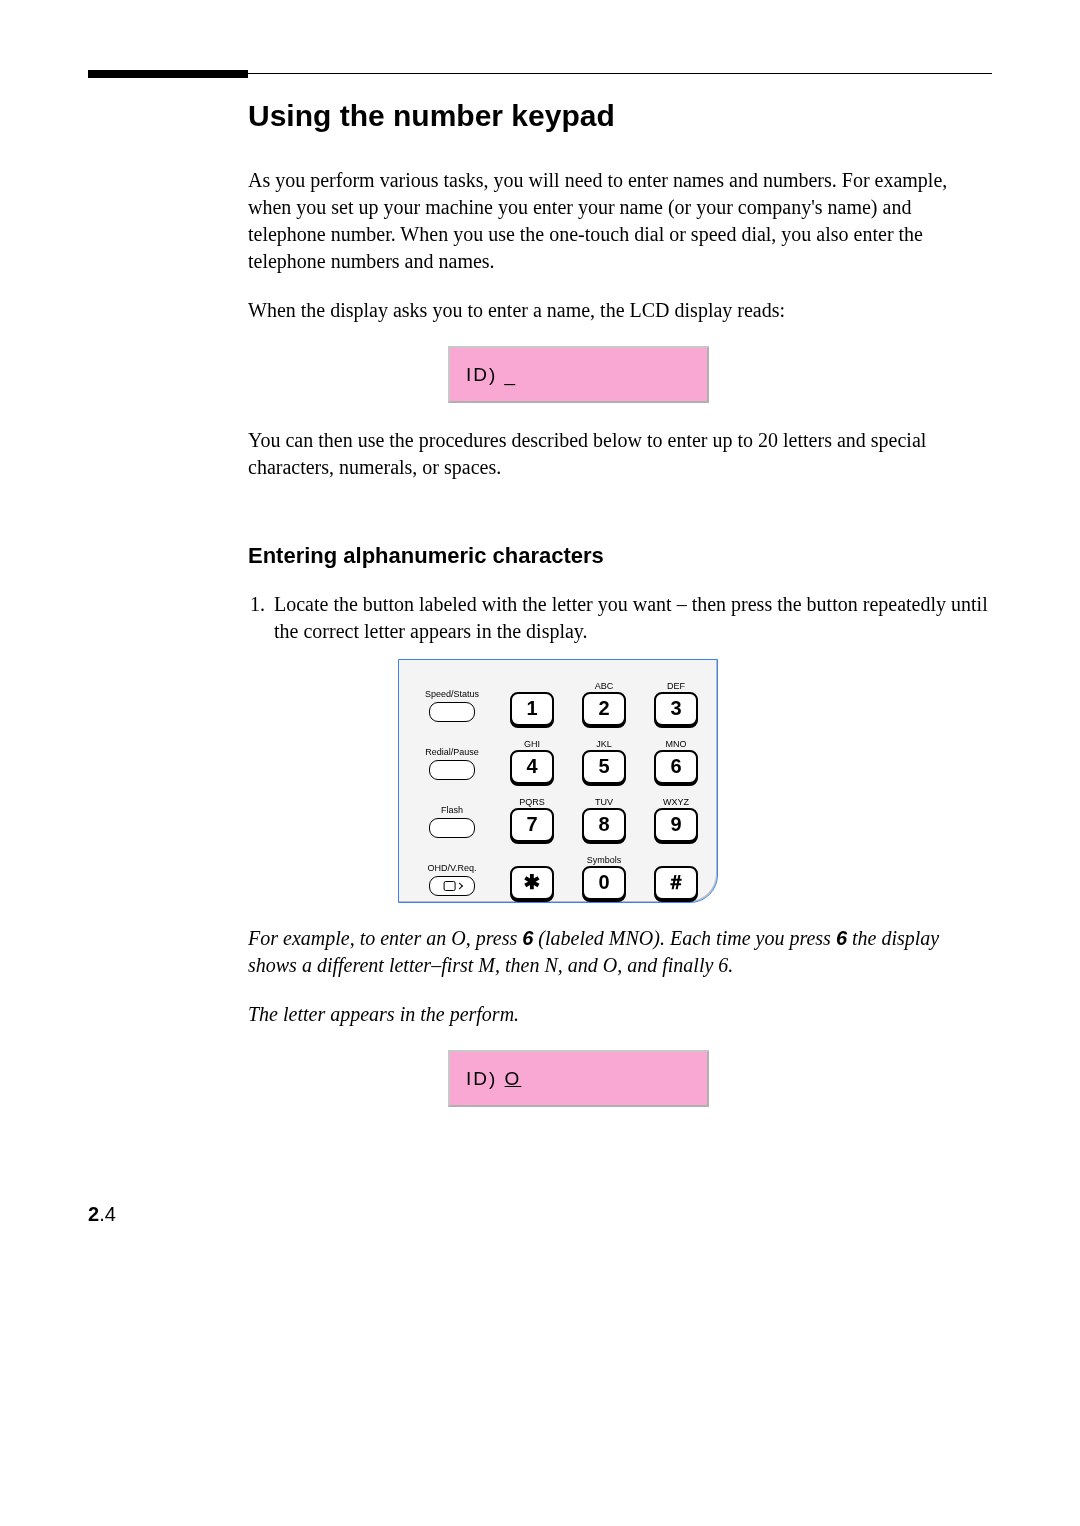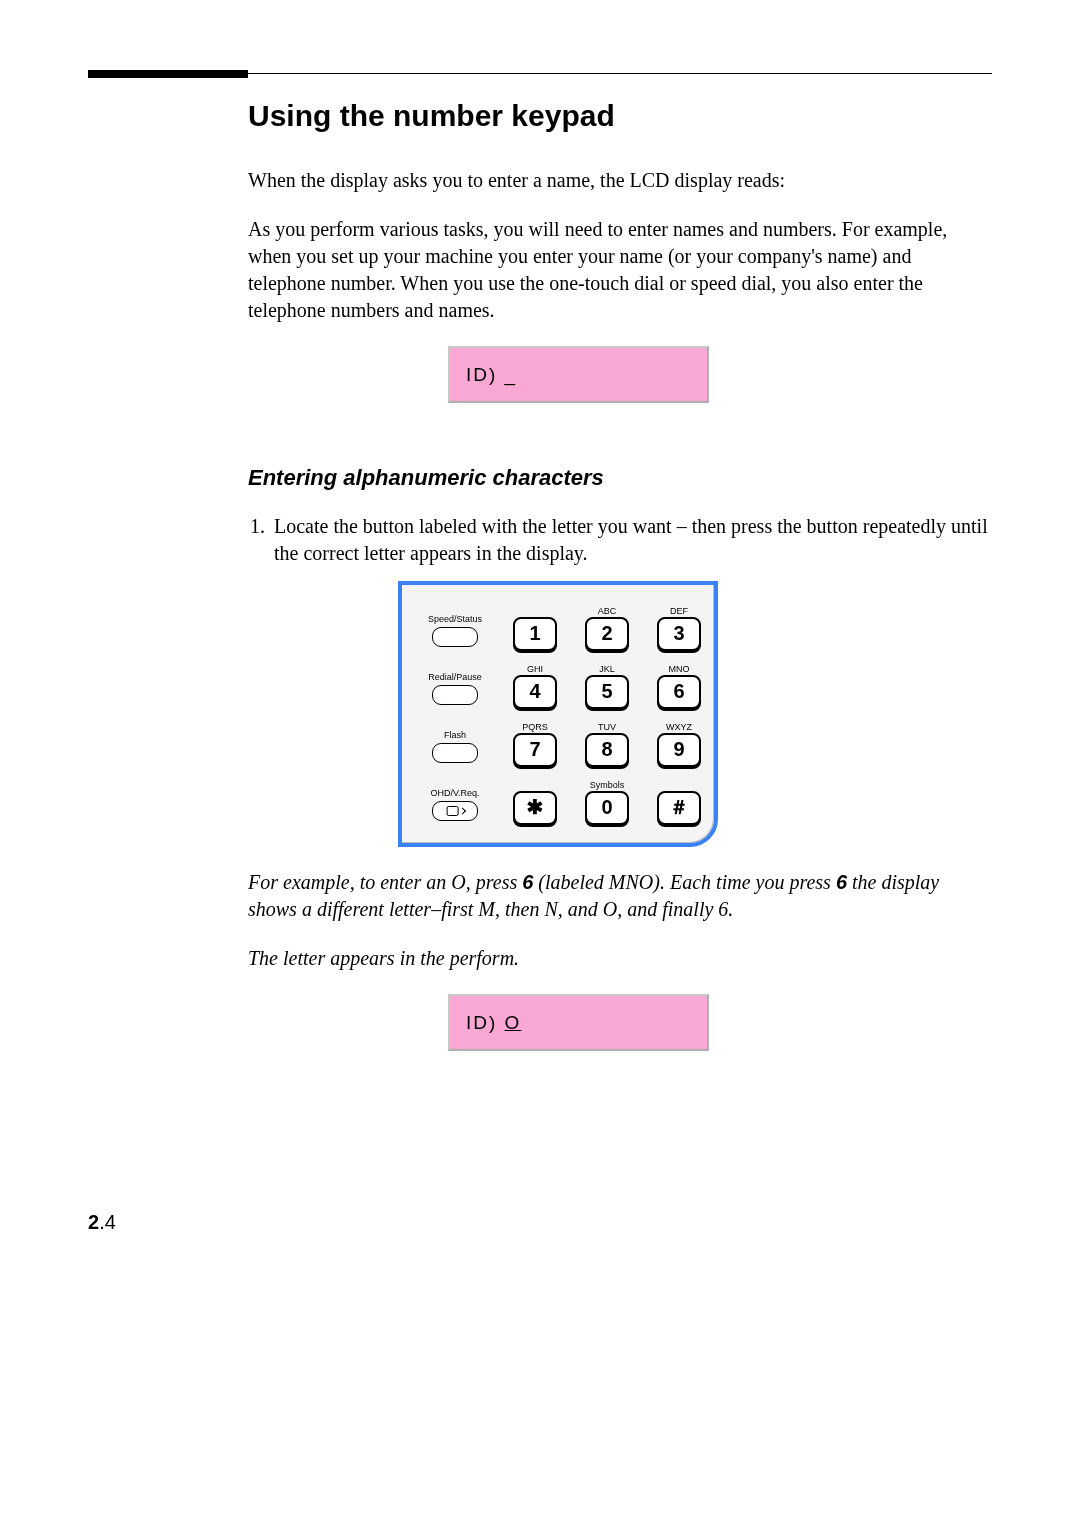--- a/index.html
+++ b/index.html
@@ -44,21 +44,20 @@
     font-family: Arial, Helvetica, sans-serif;
     font-weight: 700;
     font-size: 30px;
     margin: 0 0 30px 0;
   }
   h2.subhead {
     font-family: Arial, Helvetica, sans-serif;
     font-weight: 700;
     font-size: 22px;
     margin: 60px 0 20px 0;
-    font-style: italic;
   }
   p.body {
     margin: 0 0 22px 0;
   }
   .lcd {
     width: 225px;
     margin: 8px 0 24px 200px;
     background: #f9a8d4;
     border-top: 2px solid #c8c8c8;
     border-left: 2px solid #c8c8c8;
@@ -82,23 +81,23 @@
     margin-left: 20px;
     font-style: italic;
   }
   
   .keypad-wrap {
     width: 320px;
     margin: 12px 0 22px 150px;
   }
   .keypad-panel {
     background: #f4f4f4;
-    border: 4px solid #3b82f6;
+    border: 1px solid #3b82f6;
     border-radius: 0 0 28px 0;
-    padding: 14px 20px 18px 16px;
+    padding: 14px 20px 2px 16px;
     box-shadow: inset -1px -1px 0 #bbb;
   }
   .kp-grid {
     display: grid;
     grid-template-columns: 74px repeat(3, 58px);
     column-gap: 14px;
     row-gap: 6px;
     align-items: end;
     font-family: Arial, Helvetica, sans-serif;
   }
@@ -163,49 +162,50 @@
   .key-cell {
     display: flex;
     flex-direction: column;
     align-items: center;
     justify-content: flex-end;
     height: 52px;
   }
   .page-num {
     position: absolute;
     left: 88px;
-    bottom: 64px;
+    bottom: 72px;
     font-family: Arial, Helvetica, sans-serif;
     font-size: 20px;
   }
   .page-num b { font-weight: 700; }
   .bold-inline { font-weight: 700; font-family: Arial, Helvetica, sans-serif; }
 </style>
 </head>
 <body>
 
 <div class="page">
 
   <div class="top-rule">
     <div class="thin"></div>
     <div class="thick"></div>
   </div>
 
   <div class="content">
 
     <h1 class="section-title">Using the number keypad</h1>
 
+    <p class="body">As you perform various tasks, you will need to enter names and numbers. For example, when you set up your machine you enter your name (or your company's name) and telephone number. When you use the one-touch dial or speed dial, you also enter the telephone numbers and names.</p>
+
     <p class="body">When the display asks you to enter a name, the LCD display reads:</p>
-
-    <p class="body">As you perform various tasks, you will need to enter names and numbers. For example, when you set up your machine you enter your name (or your company's name) and telephone number. When you use the one-touch dial or speed dial, you also enter the telephone numbers and names.</p>
 
     <div class="lcd">
       <span>ID) </span><span>_</span>
     </div>
 
+    <p class="body">You can then use the procedures described below to enter up to 20 letters and special characters, numerals, or spaces.</p>
 
     <h2 class="subhead">Entering alphanumeric characters</h2>
 
 
     <ol class="steps">
       <li>Locate the button labeled with the letter you want – then press the button repeatedly until the correct letter appears in the display.</li>
     </ol>
 
     <div class="keypad-wrap">
       <div class="keypad-panel">

